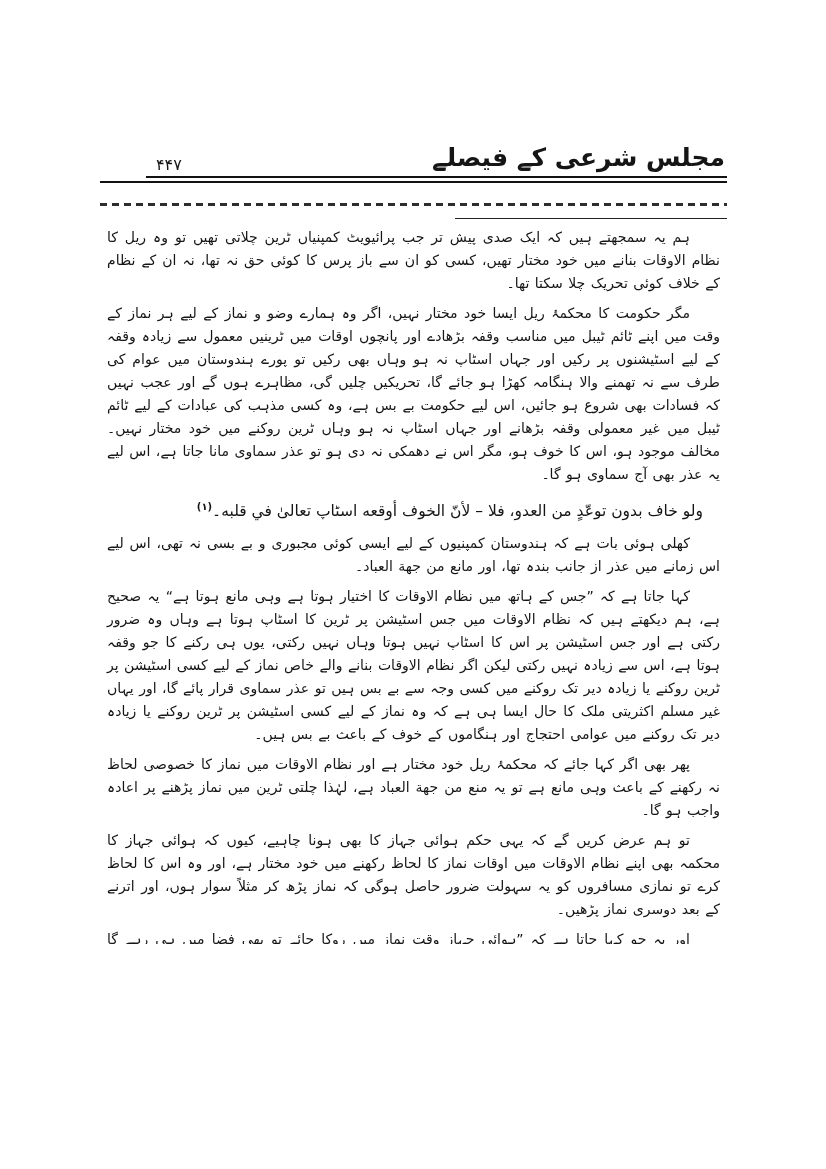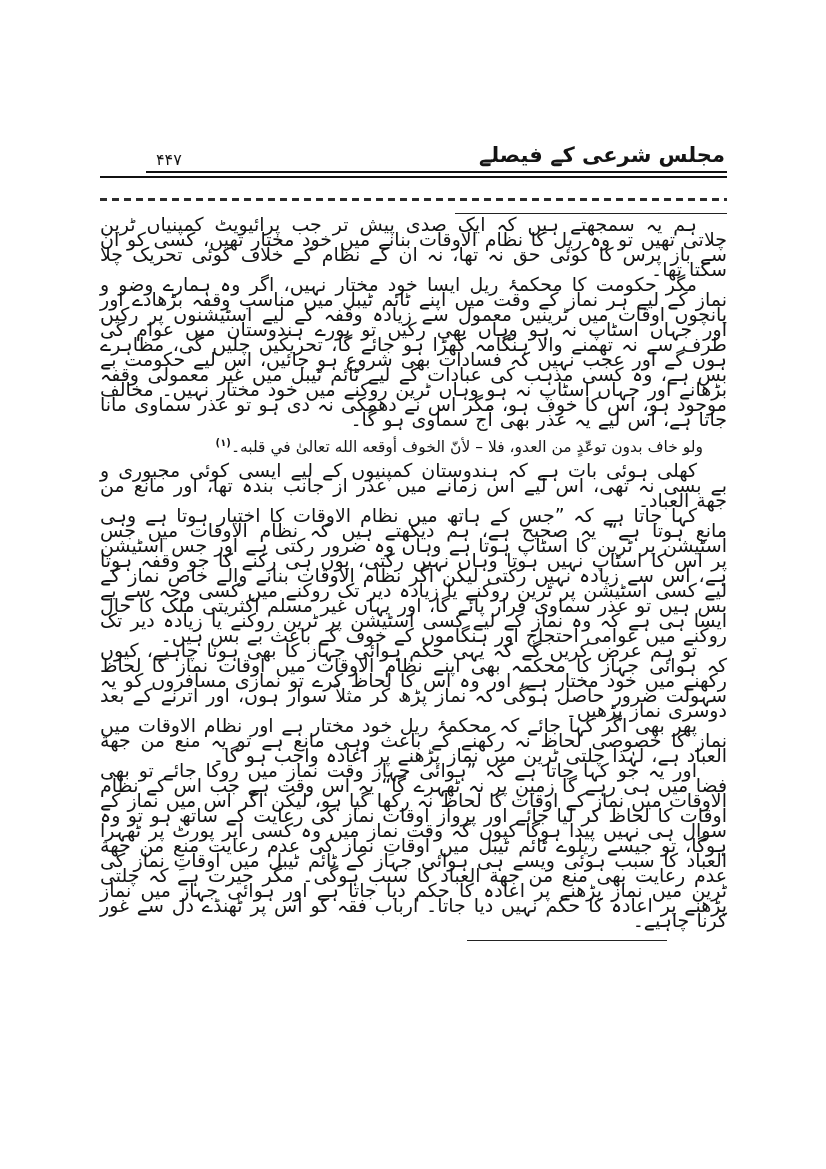--- a/index.html
+++ b/index.html
@@ -9,33 +9,33 @@
     font-family:"DejaVu Sans",sans-serif;color:#151515;overflow:hidden;
   }
   
   .header{display:flex;align-items:flex-end;}
   .pageno{
     font-size:16px;letter-spacing:2px;border-bottom:2px solid #111;
     padding:0 10px 2px;margin-left:46px;direction:rtl;white-space:nowrap;
   }
   .hrule{flex:1;border-bottom:2px solid #111;height:0;align-self:flex-end;}
   .ptitle{
-    font-size:21px;font-weight:600;direction:rtl;white-space:nowrap;
+    font-size:25px;font-weight:600;direction:rtl;white-space:nowrap;
     border-bottom:2px solid #111;padding:0 2px 4px;
   }
   .full-rule{border-top:2px solid #111;margin-top:3px;}
   .dashed{
     height:3px;margin-top:20px;
     background-image:repeating-linear-gradient(90deg,#2d2d2d 0 7px,transparent 7px 12px);
   }
   
   .content{direction:rtl;margin-top:12px;}
   .section-rule{width:272px;height:0;border-top:1.5px solid #222;margin:0 0 3px auto;}
   .para{
-    margin:0;font-size:19px;line-height:15px;
+    margin:7px;font-size:14px;line-height:23px;
     text-align:justify;text-indent:30px;word-spacing:1px;
   }
   .arabic-quote{
     margin:2px 0;font-size:15.5px;line-height:28px;
     text-align:right;padding-right:24px;text-indent:0;
   }
   .fn-ref{font-size:10px;font-weight:700;}
   
   .fn-sep{width:200px;height:0;border-top:1.5px solid #222;margin:12px 60px 6px auto;}
   .footnote{margin:0 6px 0 0;font-size:14px;line-height:24px;text-align:right;}
@@ -53,25 +53,25 @@
   <div class="full-rule"></div>
 
   <div class="dashed"></div>
 
   <div class="content">
     <div class="section-rule"></div>
 
     <p class="para">ہم یہ سمجھتے ہیں کہ ایک صدی پیش تر جب پرائیویٹ کمپنیاں ٹرین چلاتی تھیں تو وہ ریل کا نظام الاوقات بنانے میں خود مختار تھیں، کسی کو ان سے باز پرس کا کوئی حق نہ تھا، نہ ان کے نظام کے خلاف کوئی تحریک چلا سکتا تھا۔</p>
     <p class="para">مگر حکومت کا محکمۂ ریل ایسا خود مختار نہیں، اگر وہ ہمارے وضو و نماز کے لیے ہر نماز کے وقت میں اپنے ٹائم ٹیبل میں مناسب وقفہ بڑھادے اور پانچوں اوقات میں ٹرینیں معمول سے زیادہ وقفہ کے لیے اسٹیشنوں پر رکیں اور جہاں اسٹاپ نہ ہو وہاں بھی رکیں تو پورے ہندوستان میں عوام کی طرف سے نہ تھمنے والا ہنگامہ کھڑا ہو جائے گا، تحریکیں چلیں گی، مظاہرے ہوں گے اور عجب نہیں کہ فسادات بھی شروع ہو جائیں، اس لیے حکومت بے بس ہے، وہ کسی مذہب کی عبادات کے لیے ٹائم ٹیبل میں غیر معمولی وقفہ بڑھانے اور جہاں اسٹاپ نہ ہو وہاں ٹرین روکنے میں خود مختار نہیں۔ مخالف موجود ہو، اس کا خوف ہو، مگر اس نے دھمکی نہ دی ہو تو عذر سماوی مانا جاتا ہے، اس لیے یہ عذر بھی آج سماوی ہو گا۔</p>
 
-    <p class="arabic-quote"><span>ولو خاف بدون توعّدٍ من العدو، فلا – لأنّ الخوف أوقعه الله تعالیٰ في قلبه۔</span><sup class="fn-ref">(١)</sup></p>
+    <p class="arabic-quote"><span>ولو خاف بدون توعّدٍ من العدو، فلا – لأنّ الخوف أوقعه اسٹاپ تعالیٰ في قلبه۔</span><sup class="fn-ref">(١)</sup></p>
 
     <p class="para">کھلی ہوئی بات ہے کہ ہندوستان کمپنیوں کے لیے ایسی کوئی مجبوری و بے بسی نہ تھی، اس لیے اس زمانے میں عذر از جانب بندہ تھا، اور مانع من جهة العباد۔</p>
     <p class="para">کہا جاتا ہے کہ ”جس کے ہاتھ میں نظام الاوقات کا اختیار ہوتا ہے وہی مانع ہوتا ہے“ یہ صحیح ہے، ہم دیکھتے ہیں کہ نظام الاوقات میں جس اسٹیشن پر ٹرین کا اسٹاپ ہوتا ہے وہاں وہ ضرور رکتی ہے اور جس اسٹیشن پر اس کا اسٹاپ نہیں ہوتا وہاں نہیں رکتی، یوں ہی رکنے کا جو وقفہ ہوتا ہے، اس سے زیادہ نہیں رکتی لیکن اگر نظام الاوقات بنانے والے خاص نماز کے لیے کسی اسٹیشن پر ٹرین روکنے یا زیادہ دیر تک روکنے میں کسی وجہ سے بے بس ہیں تو عذر سماوی قرار پائے گا، اور یہاں غیر مسلم اکثریتی ملک کا حال ایسا ہی ہے کہ وہ نماز کے لیے کسی اسٹیشن پر ٹرین روکنے یا زیادہ دیر تک روکنے میں عوامی احتجاج اور ہنگاموں کے خوف کے باعث بے بس ہیں۔</p>
+    <p class="para">پھر بھی اگر کہا جائے کہ محکمۂ ریل خود مختار ہے اور نظام الاوقات میں نماز کا خصوصی لحاظ نہ رکھنے کے باعث وہی مانع ہے تو یہ منع من جهة العباد ہے، لہٰذا چلتی ٹرین میں نماز پڑھنے پر اعادہ واجب ہو گا۔</p>
     <p class="para">تو ہم عرض کریں گے کہ یہی حکم ہوائی جہاز کا بھی ہونا چاہیے، کیوں کہ ہوائی جہاز کا محکمہ بھی اپنے نظام الاوقات میں اوقات نماز کا لحاظ رکھنے میں خود مختار ہے، اور وہ اس کا لحاظ کرے تو نمازی مسافروں کو یہ سہولت ضرور حاصل ہوگی کہ نماز پڑھ کر مثلاً سوار ہوں، اور اترنے کے بعد دوسری نماز پڑھیں۔</p>
-    <p class="para">پھر بھی اگر کہا جائے کہ محکمۂ ریل خود مختار ہے اور نظام الاوقات میں نماز کا خصوصی لحاظ نہ رکھنے کے باعث وہی مانع ہے تو یہ منع من جهة العباد ہے، لہٰذا چلتی ٹرین میں نماز پڑھنے پر اعادہ واجب ہو گا۔</p>
     <p class="para">اور یہ جو کہا جاتا ہے کہ ”ہوائی جہاز وقت نماز میں روکا جائے تو بھی فضا میں ہی رہے گا زمین پر نہ ٹھہرے گا“ یہ اس وقت ہے جب اس کے نظام الاوقات میں نماز کے اوقات کا لحاظ نہ رکھا گیا ہو، لیکن اگر اس میں نماز کے اوقات کا لحاظ کر لیا جائے اور پرواز اوقات نماز کی رعایت کے ساتھ ہو تو وہ سوال ہی نہیں پیدا ہوگا کیوں کہ وقت نماز میں وہ کسی ایر پورٹ پر ٹھہرا ہوگا، تو جیسے ریلوے ٹائم ٹیبل میں اوقاتِ نماز کی عدم رعایت منع من جهة العباد کا سبب ہوئی ویسے ہی ہوائی جہاز کے ٹائم ٹیبل میں اوقاتِ نماز کی عدم رعایت بھی منع من جهة العباد کا سبب ہوگی۔ مگر حیرت ہے کہ چلتی ٹرین میں نماز پڑھنے پر اعادہ کا حکم دیا جاتا ہے اور ہوائی جہاز میں نماز پڑھنے پر اعادہ کا حکم نہیں دیا جاتا۔ ارباب فقہ کو اس پر ٹھنڈے دل سے غور کرنا چاہیے۔</p>
 
     <div class="fn-sep"></div>
     <p class="footnote">(١) فتاویٰ رضویہ، ص:٦١٦، ج:١، سنی دار الاشاعت، مبارک پور</p>
   </div>
 
 </div>
 
 </body></html>

